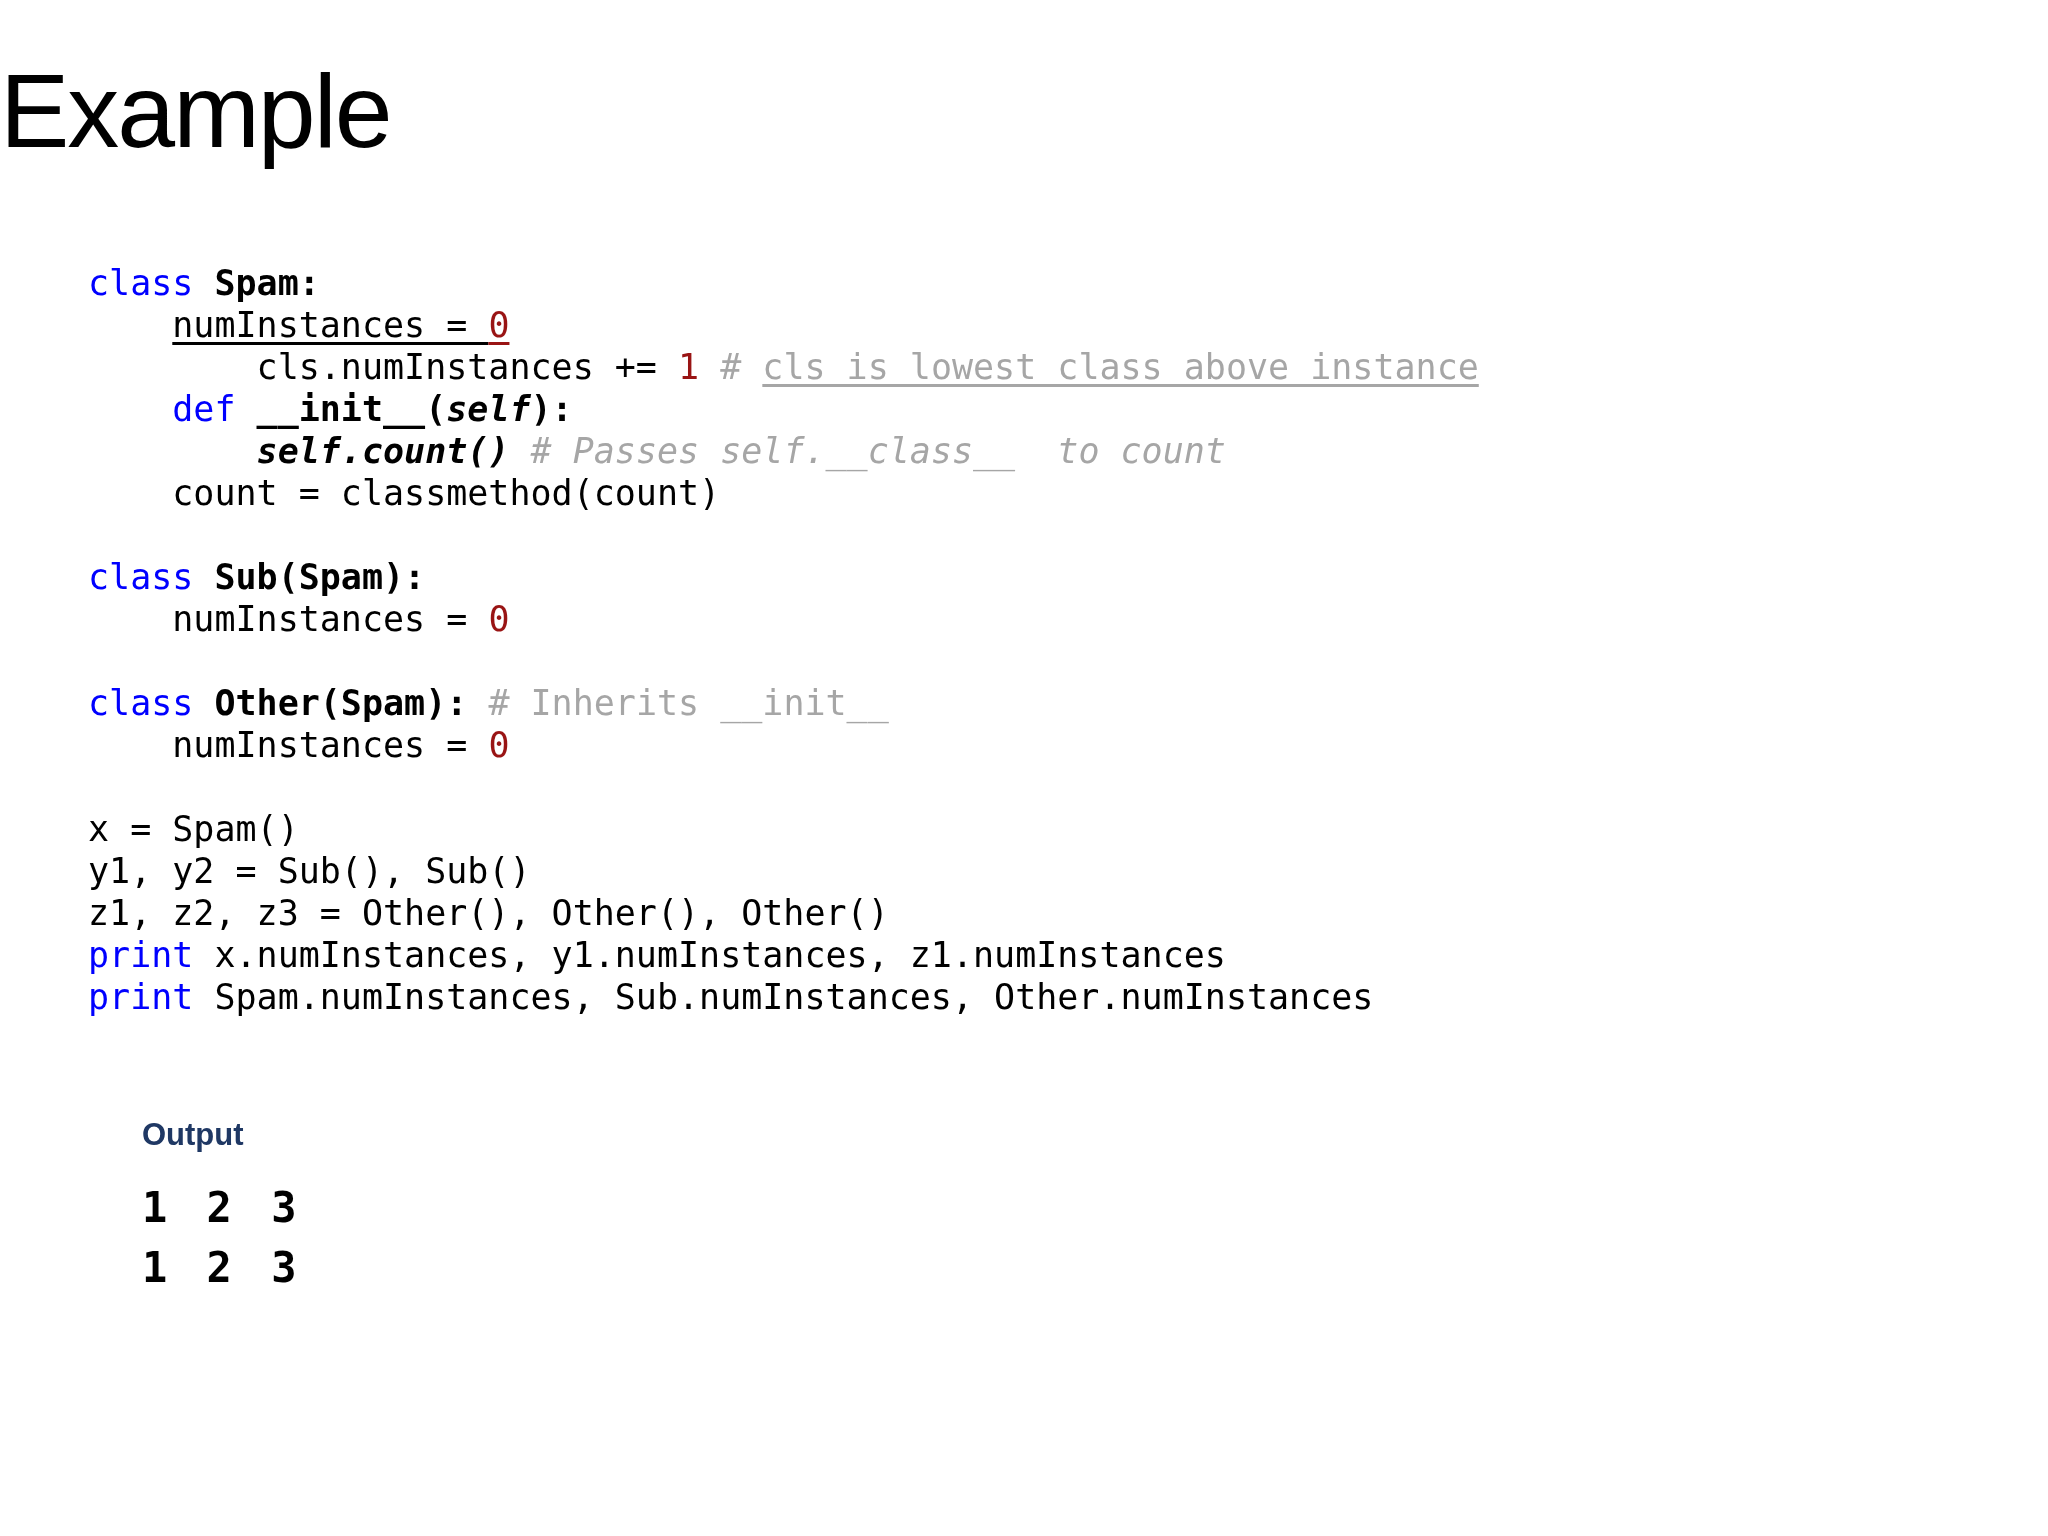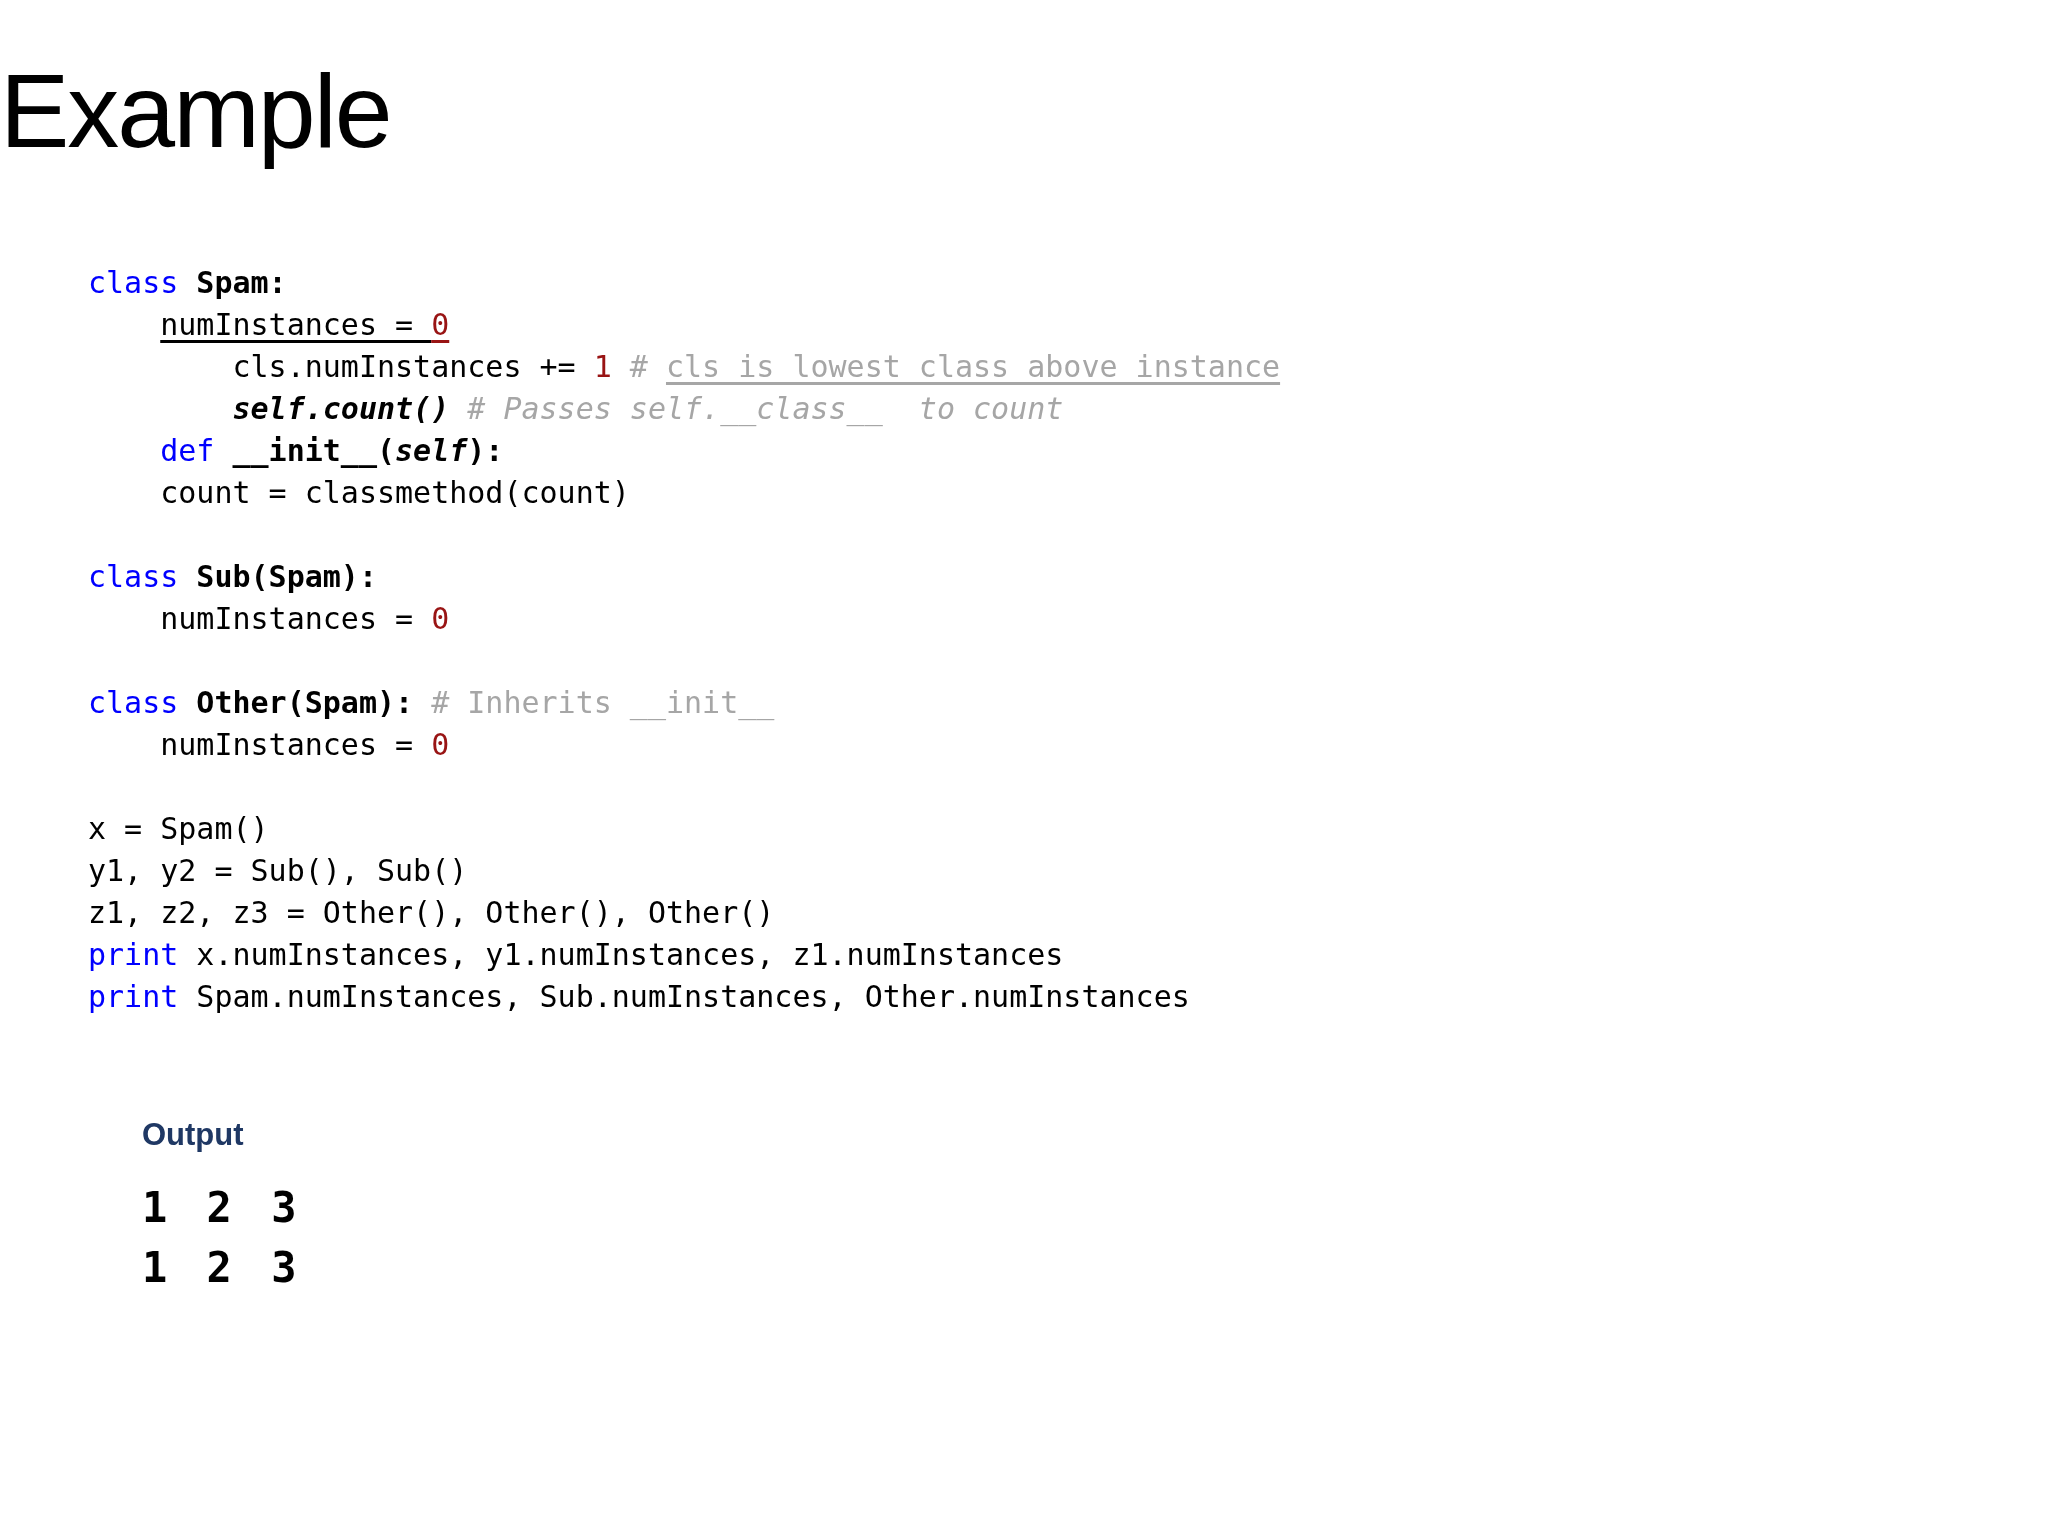--- a/index.html
+++ b/index.html
@@ -26,21 +26,21 @@
     font-weight: 400;
     letter-spacing: -2px;
     color: #000000;
     font-family: "Liberation Sans", sans-serif;
   }
   .code-block {
     position: absolute;
     left: 88px;
     top: 262px;
     font-family: "DejaVu Sans Mono", "Liberation Mono", monospace;
-    font-size: 30px;
+    font-size: 35px;
     line-height: 42px;
     color: #000000;
   }
   .code-line {
     white-space: pre;
     min-height: 42px;
   }
   .tok-p  { }
   .tok-kw { color: var(--kw-color); }
   .tok-b  { font-weight: bold; }
@@ -77,22 +77,22 @@
 </head>
 <body>
 
 <div class="slide" style="--kw-color: #0000FF; --num-color: #991414; --cm-color: #A6A6A6; --out-color: #1F3864;">
   <div class="slide-title">Example</div>
 
   <div class="code-block">
       <div class="code-line"><span class="tok-kw">class</span><span class="tok-b"> Spam:</span></div>
       <div class="code-line"><span class="tok-p">    </span><span class="tok-u">numInstances = </span><span class="tok-un">0</span></div>
       <div class="code-line"><span class="tok-p">        cls.numInstances += </span><span class="tok-n">1</span><span class="tok-p"> </span><span class="tok-cm"># </span><span class="tok-cmu">cls is lowest class above instance</span></div>
+      <div class="code-line"><span class="tok-p">    </span><span class="tok-kw">def</span><span class="tok-b"> __init__(</span><span class="tok-bi">self</span><span class="tok-b">):</span></div>
       <div class="code-line"><span class="tok-p">        </span><span class="tok-bi">self.count()</span><span class="tok-p"> </span><span class="tok-cmi"># Passes self.__class__  to count</span></div>
-      <div class="code-line"><span class="tok-p">    </span><span class="tok-kw">def</span><span class="tok-b"> __init__(</span><span class="tok-bi">self</span><span class="tok-b">):</span></div>
       <div class="code-line"><span class="tok-p">    count = classmethod(count)</span></div>
       <div class="code-line"></div>
       <div class="code-line"><span class="tok-kw">class</span><span class="tok-b"> Sub(Spam):</span></div>
       <div class="code-line"><span class="tok-p">    numInstances = </span><span class="tok-n">0</span></div>
       <div class="code-line"></div>
       <div class="code-line"><span class="tok-kw">class</span><span class="tok-b"> Other(Spam):</span><span class="tok-p"> </span><span class="tok-cm"># Inherits __init__</span></div>
       <div class="code-line"><span class="tok-p">    numInstances = </span><span class="tok-n">0</span></div>
       <div class="code-line"></div>
       <div class="code-line"><span class="tok-p">x = Spam()</span></div>
       <div class="code-line"><span class="tok-p">y1, y2 = Sub(), Sub()</span></div>

